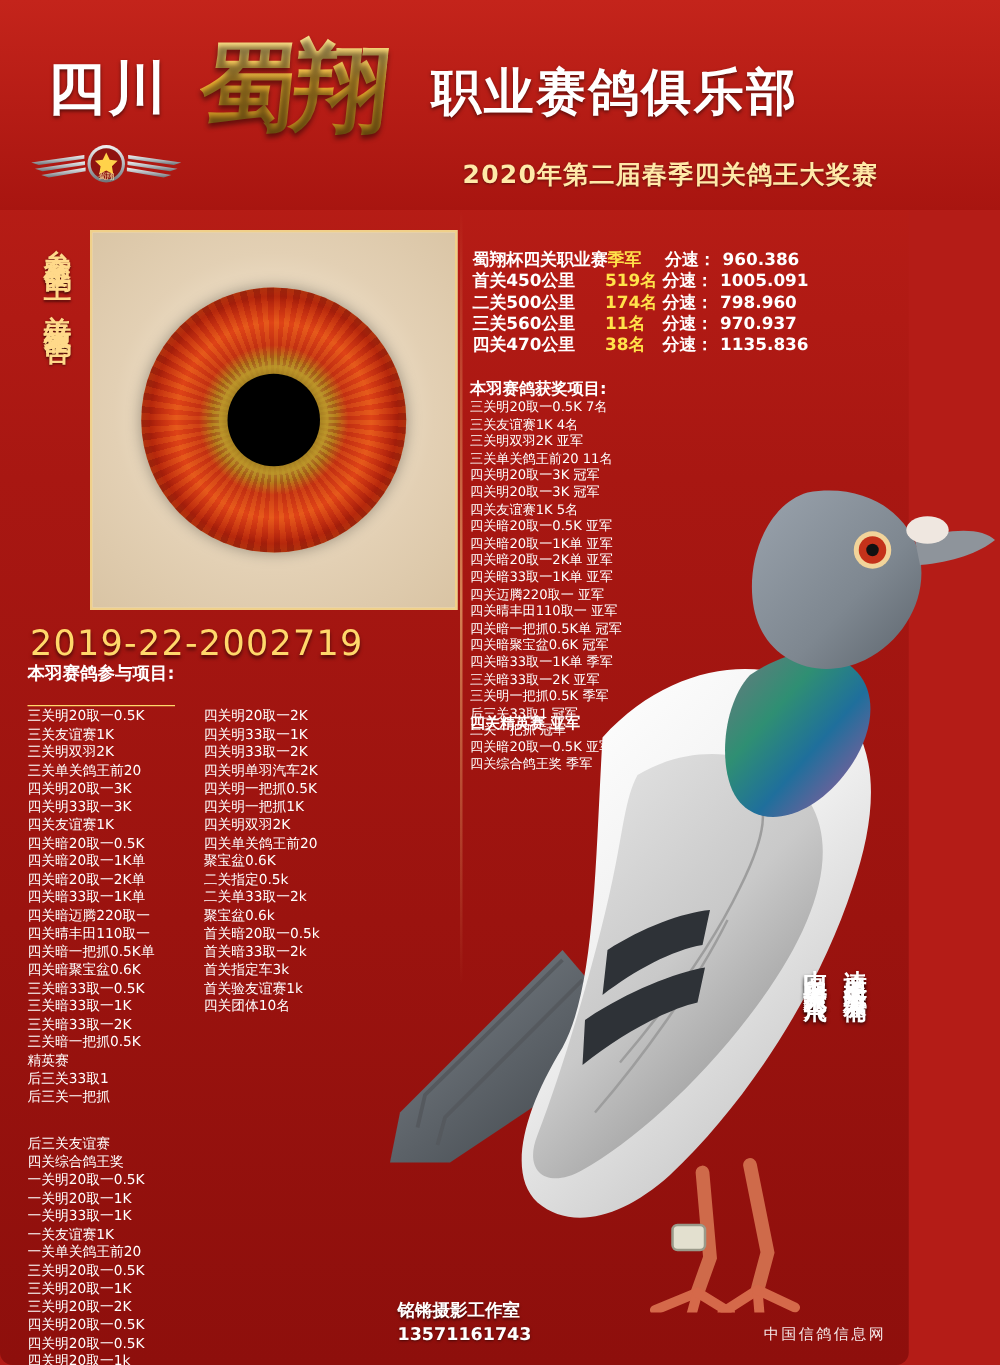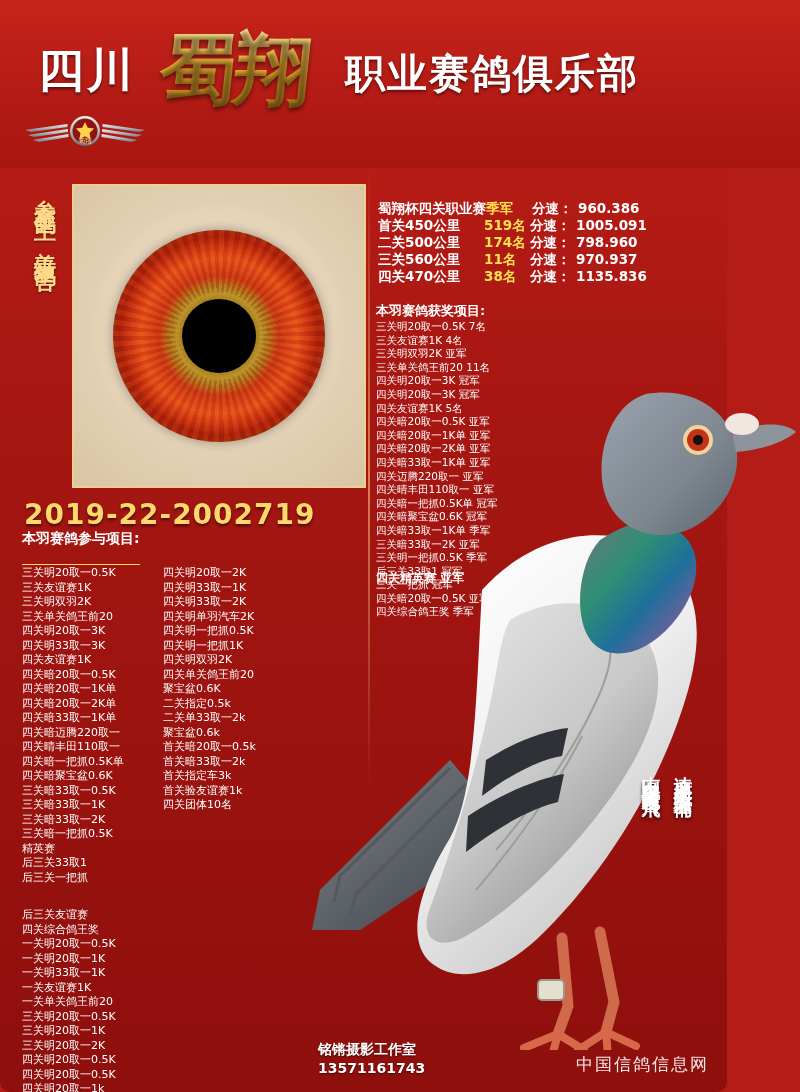--- a/index.html
+++ b/index.html
@@ -87,21 +87,21 @@
     mix-blend-mode:overlay;
   }
   .eye-pupil{
     position:absolute;left:50%;top:50%;width:74px;height:74px;margin:-37px 0 0 -37px;
     border-radius:50%;background:#000;
     box-shadow:0 0 0 7px rgba(190,150,40,.75), 0 0 14px rgba(0,0,0,.8);
   }
   
   .ring-no{
     position:absolute;left:24px;top:498px;
-    font-size:28px;font-weight:bold;color:#ffd86b;letter-spacing:1px;
+    font-size:28px;font-weight:normal;color:#ffd86b;letter-spacing:1px;
     text-shadow:0 2px 3px rgba(0,0,0,.55);
   }
   
   .left-list-title{
     position:absolute;left:22px;top:530px;
     font-size:14px;font-weight:bold;color:#fff;
     border-bottom:1px solid #ffd86b;padding-bottom:16px;
   }
   .col-list{
     position:absolute;font-size:11px;line-height:14.5px;color:#fff;
@@ -160,21 +160,21 @@
     margin-left:38px;
   }
   .watermark{
     position:absolute;right:16px;bottom:44px;
     font-size:30px;font-weight:bold;color:rgba(255,255,255,.85);
     letter-spacing:-1px;text-shadow:0 2px 4px rgba(0,0,0,.5);
   }
   .watermark .dot{color:#ffd24a;}
   .watermark-cn{
     position:absolute;right:18px;bottom:16px;
-    font-size:17px;color:rgba(255,255,255,.9);letter-spacing:2px;
+    font-size:12px;color:rgba(255,255,255,.9);letter-spacing:2px;
   }
   .divider{
     position:absolute;left:368px;top:168px;width:2px;height:620px;
     background:linear-gradient(180deg,rgba(255,220,140,.0),rgba(255,220,140,.55),rgba(255,220,140,.0));
   }
 </style>
 </head>
 <body>
 
 <div class="page">
@@ -199,20 +199,21 @@
         <path d="M244 54 L164 42 L164 48 L232 58 Z"></path>
         <path d="M234 64 L163 52 L163 58 L222 68 Z"></path>
         <circle cx="130" cy="46" r="30"></circle>
       </g>
       <circle cx="130" cy="46" r="25" fill="#8f1410"></circle>
       <path d="M130 28 l5.6 11.4 12.6 1.8 -9.1 8.9 2.1 12.5 -11.2-5.9 -11.2 5.9 2.1-12.5 -9.1-8.9 12.6-1.8 Z" fill="#ffd24a"></path>
       <text x="130" y="70" font-size="13" text-anchor="middle" fill="#ffe9a8" font-family="DejaVu Serif, serif">蜀翔</text>
     </svg>
 
     <div class="club-right">职业赛鸽俱乐部</div>
+    <div class="subtitle">2020年第二届春季四关鸽王大奖赛</div>
   </div>
 
   <div class="divider"></div>
 
   <div class="owner-col">参赛鸽主：善缘鸽舍</div>
 
   <div class="eye-box">
     <div class="eye-bg"></div>
     <div class="eye-iris"></div>
     <div class="eye-pupil"></div>

